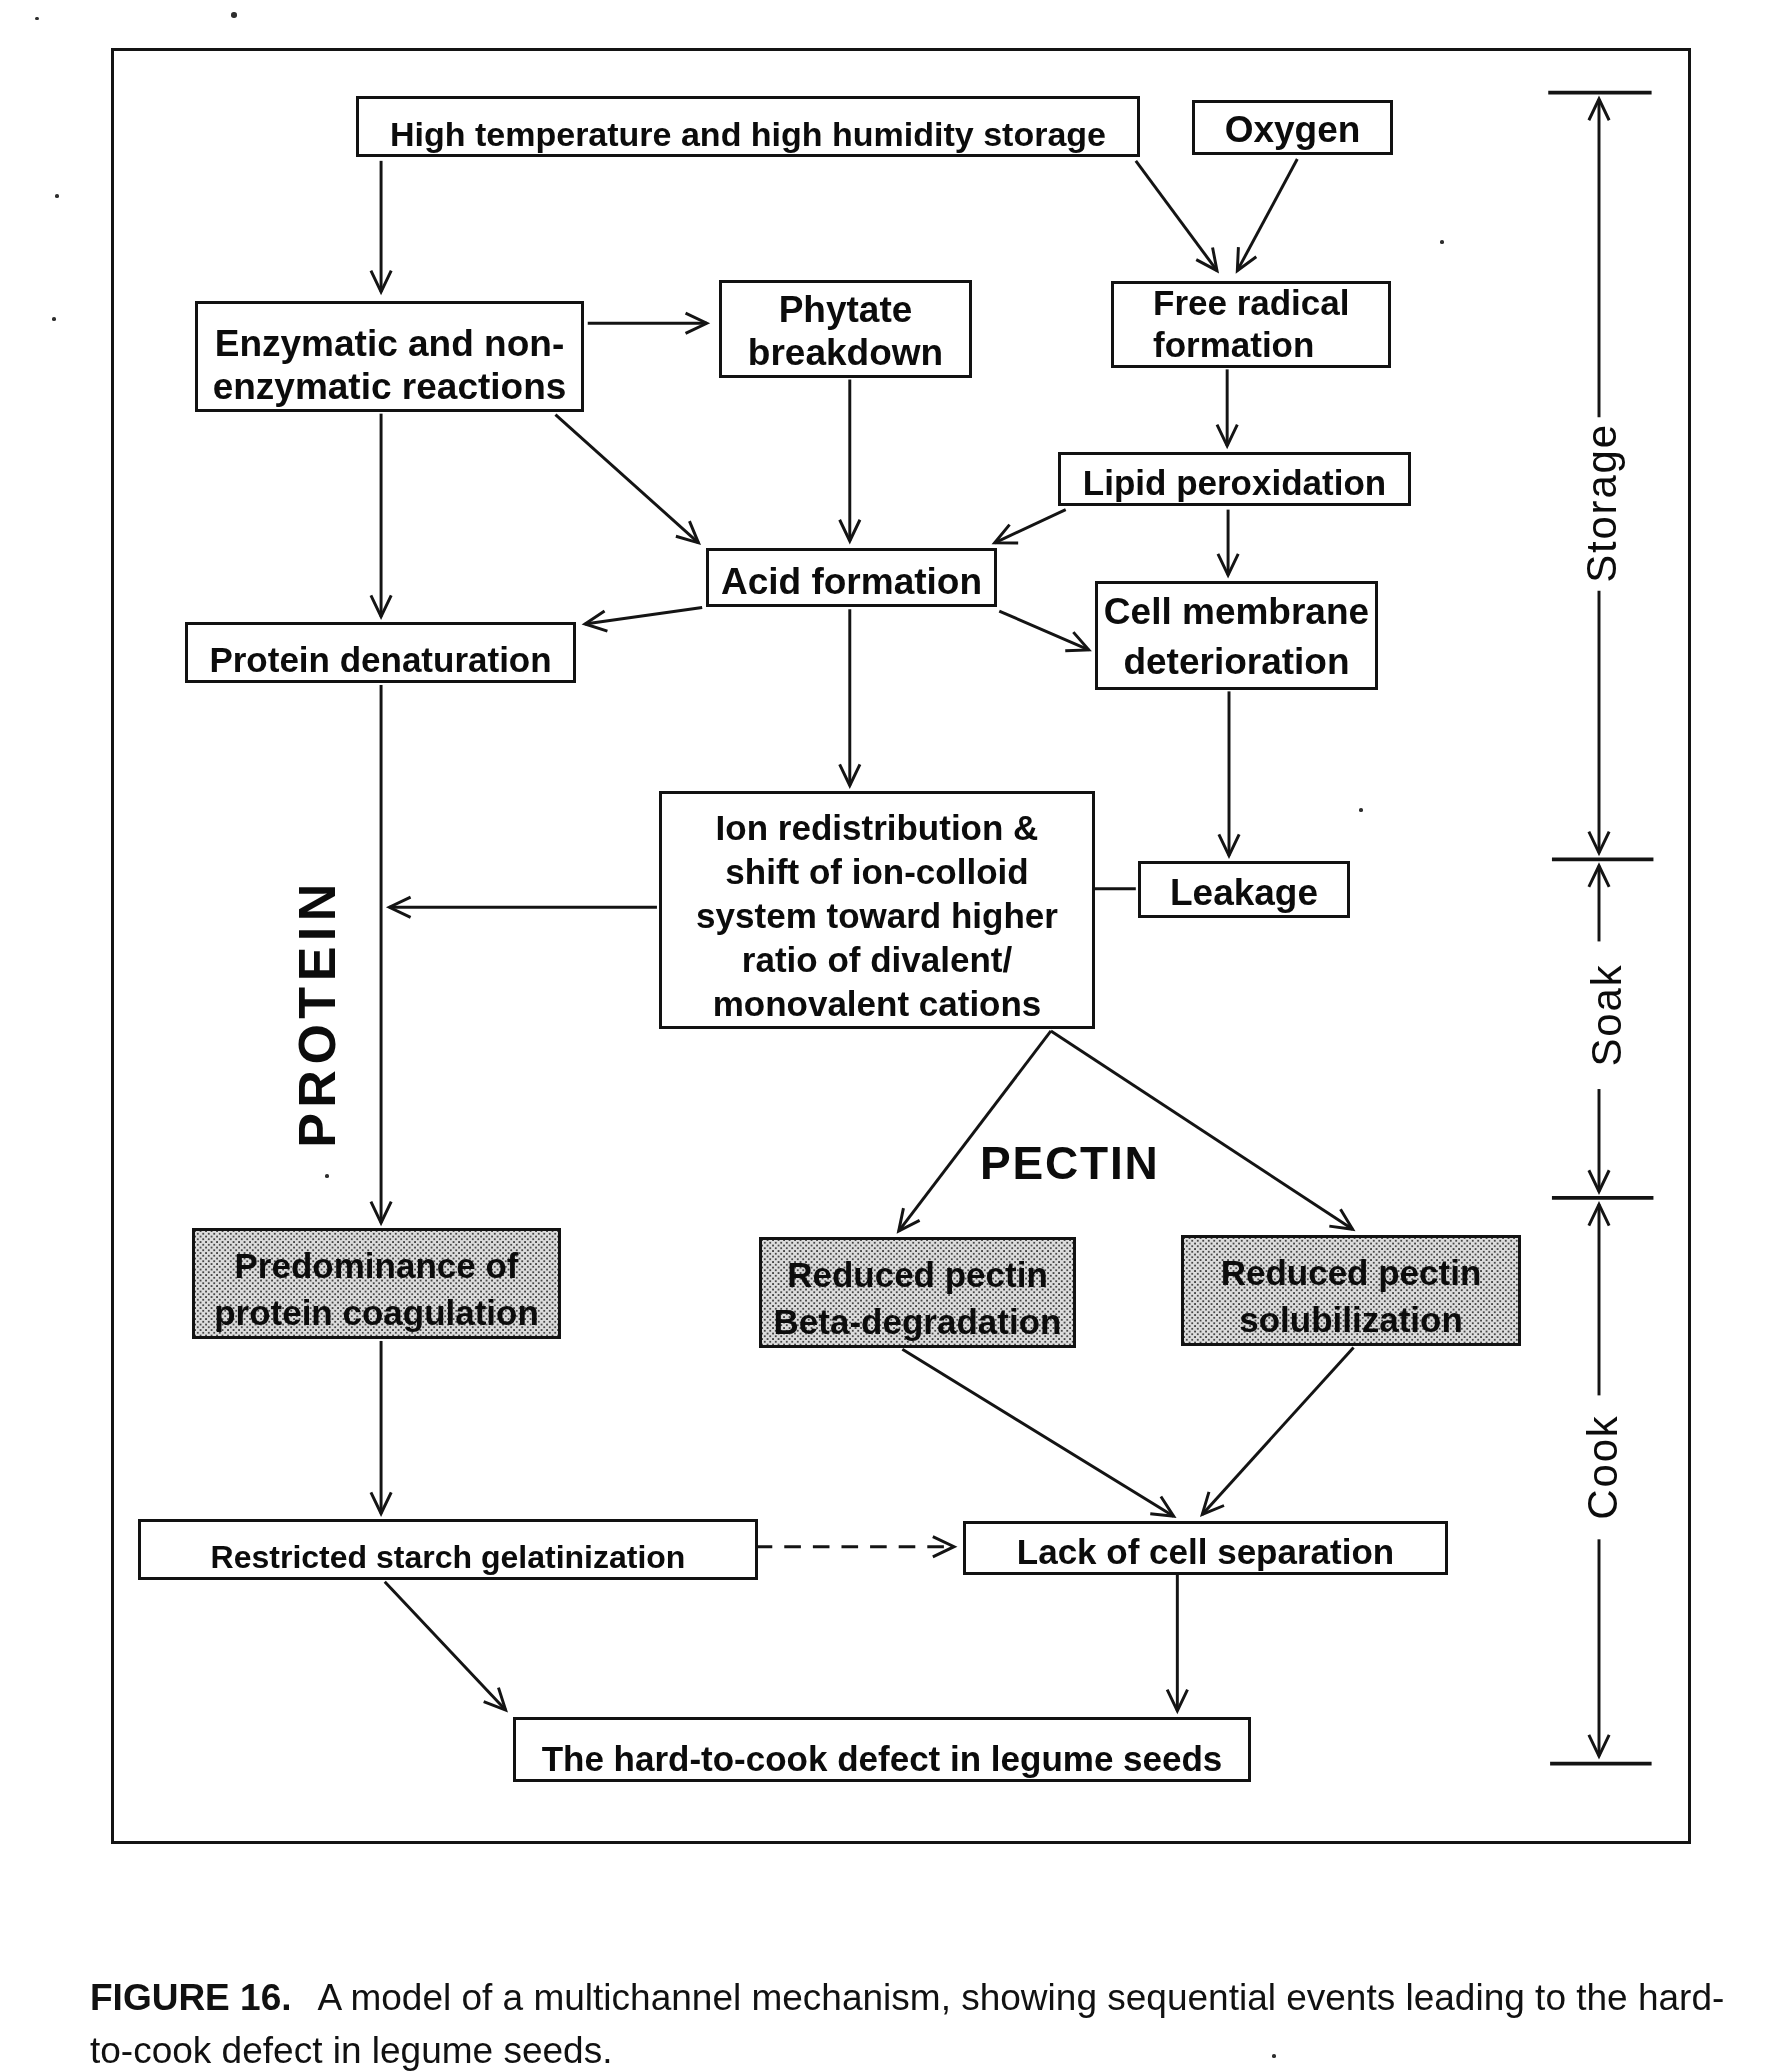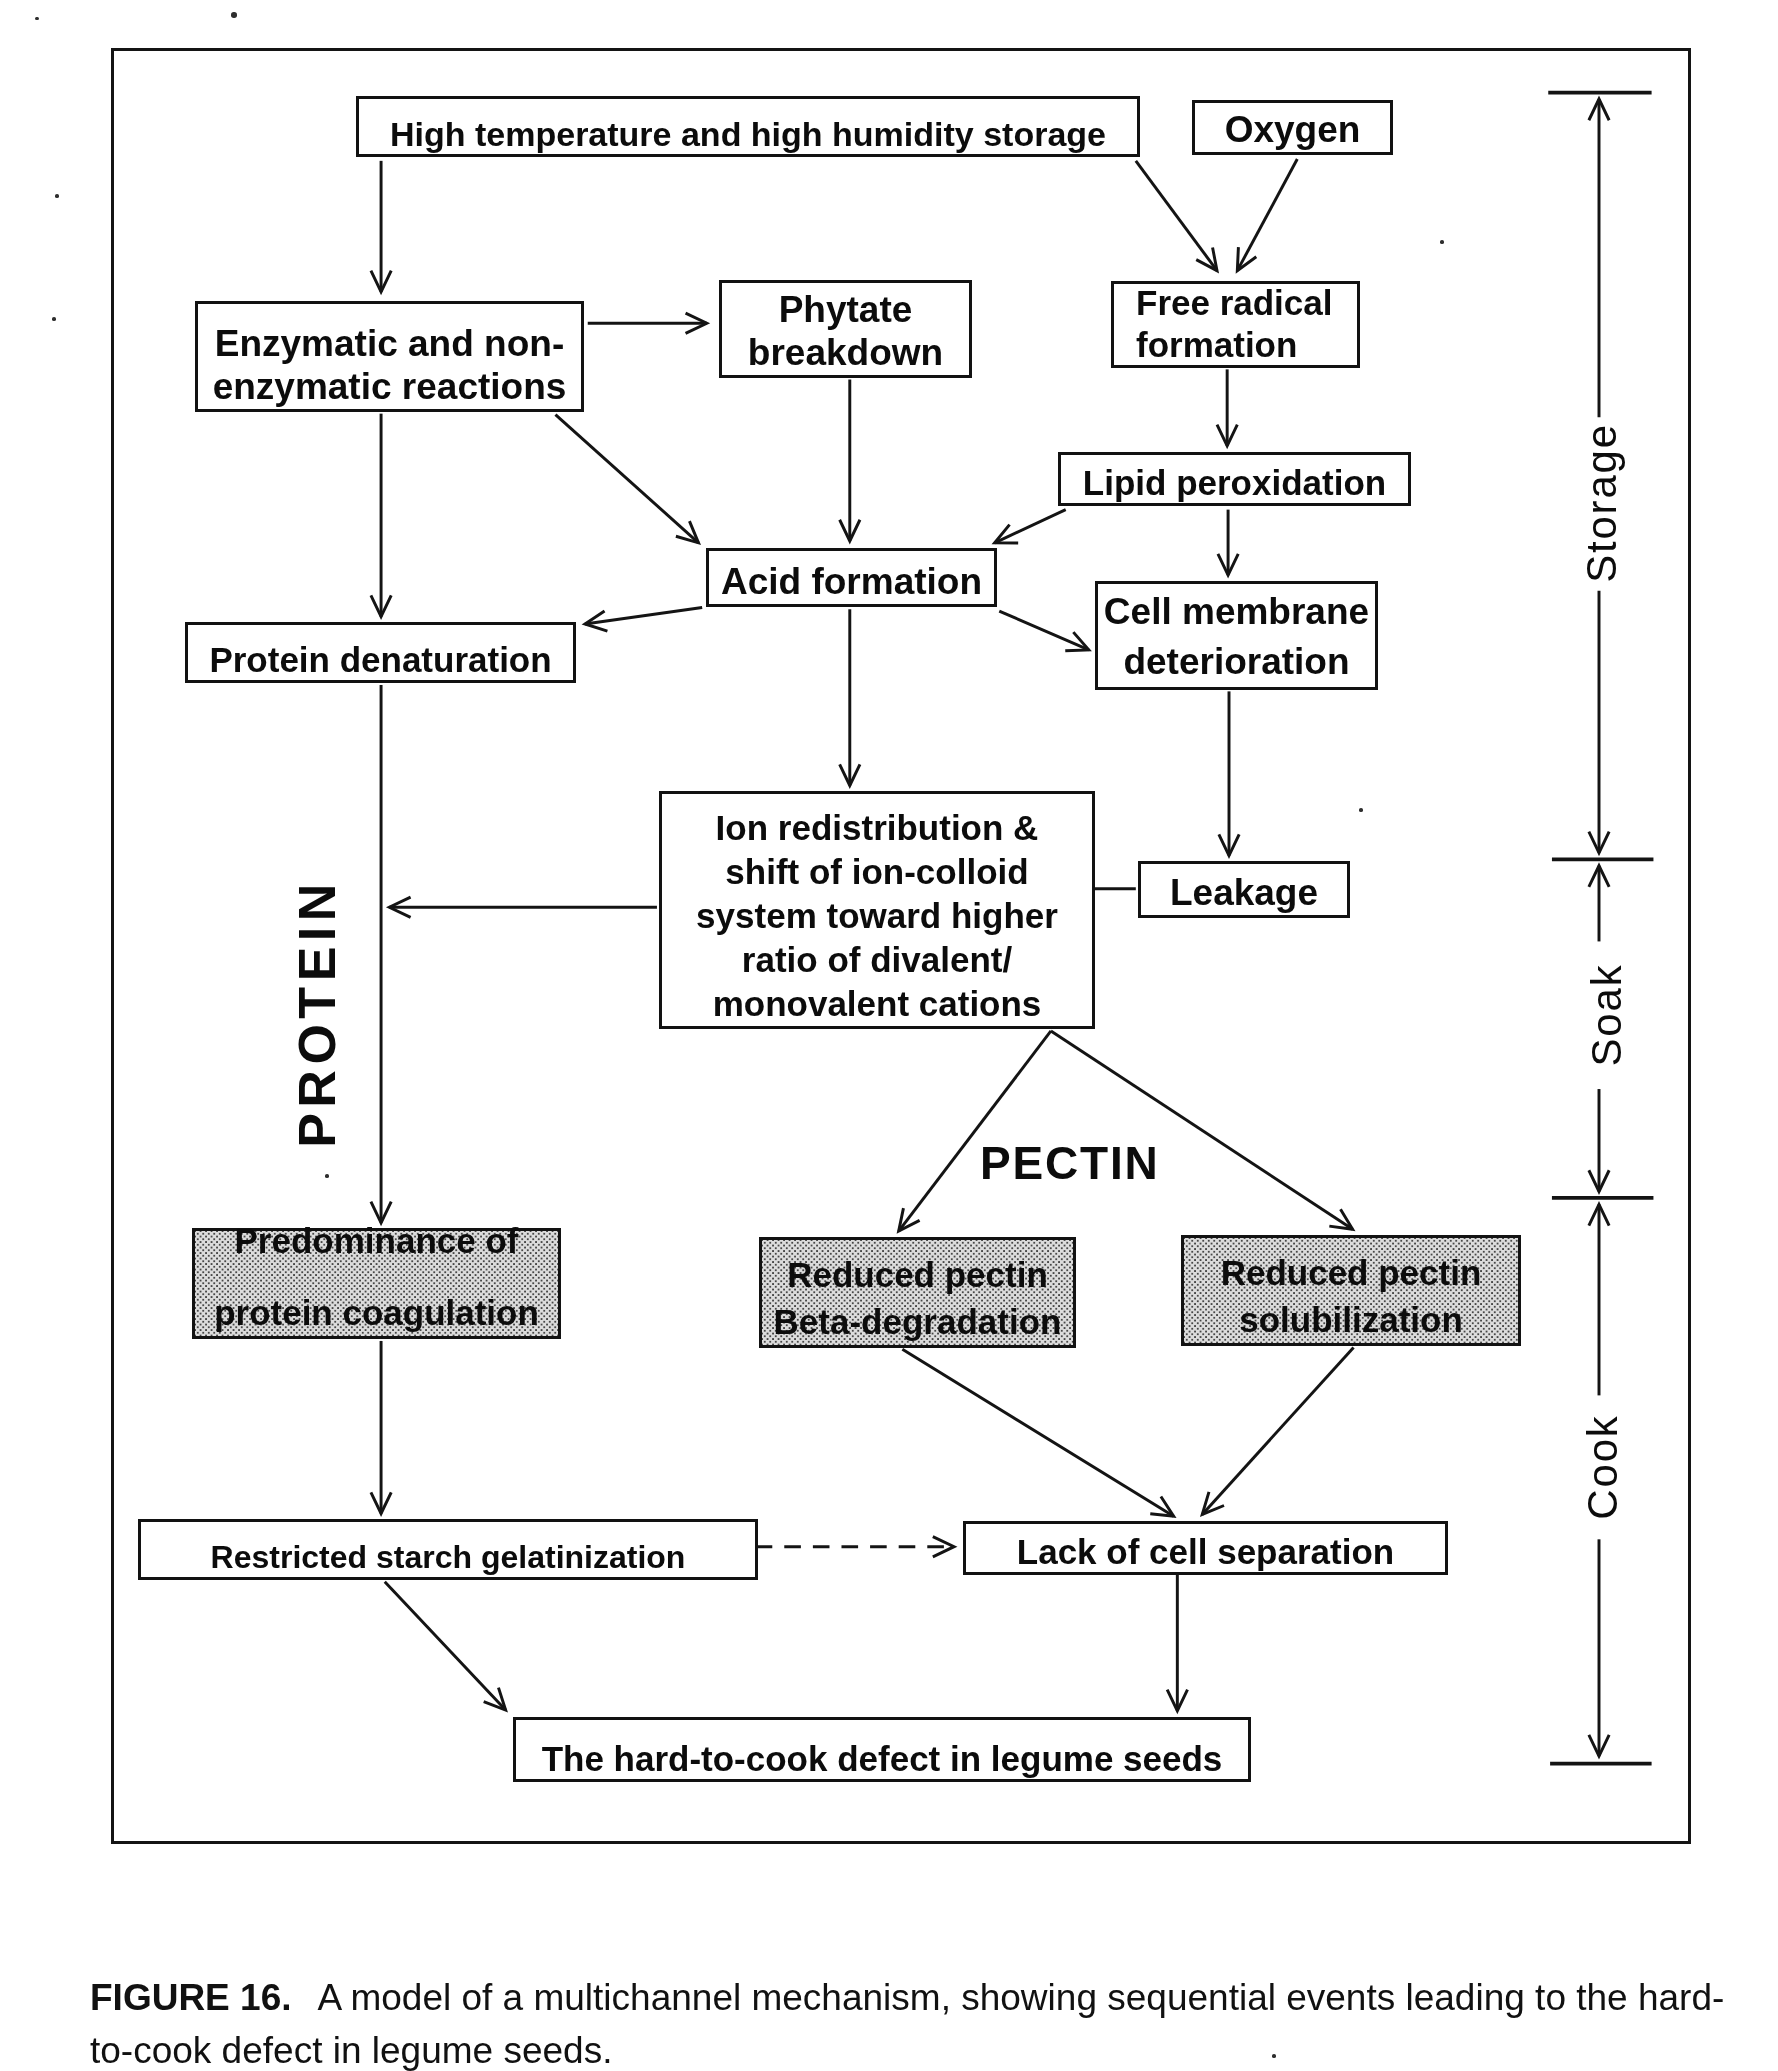--- a/index.html
+++ b/index.html
@@ -112,21 +112,21 @@
   <div class="node" style="left:195px;top:301px;width:389px;height:111px;font-size:37px;">
     <div>Enzymatic and non-</div>
     <div>enzymatic reactions</div>
   </div>
 
   <div class="node" style="left:719px;top:280px;width:253px;height:98px;font-size:37px;">
     <div>Phytate</div>
     <div>breakdown</div>
   </div>
 
-  <div class="node left-align" style="left:1111px;top:281px;width:249px;height:87px;font-size:35px;padding-left:22px;">
+  <div class="node left-align" style="left:1111px;top:281px;width:280px;height:87px;font-size:35px;padding-left:39px;">
     <div>Free radical</div>
     <div>formation</div>
   </div>
 
   <div class="node" style="left:1058px;top:452px;width:353px;height:54px;font-size:35px;">
     <div>Lipid peroxidation</div>
   </div>
 
   <div class="node" style="left:706px;top:548px;width:291px;height:59px;font-size:37px;">
     <div>Acid formation</div>
@@ -146,21 +146,21 @@
     <div>shift of ion-colloid</div>
     <div>system toward higher</div>
     <div>ratio of divalent/</div>
     <div>monovalent cations</div>
   </div>
 
   <div class="node" style="left:1138px;top:861px;width:212px;height:57px;font-size:37px;">
     <div>Leakage</div>
   </div>
 
-  <div class="node shaded" style="left:192px;top:1228px;width:369px;height:111px;font-size:35px;line-height:1.35;gap:25px;">
+  <div class="node shaded" style="left:192px;top:1228px;width:369px;height:111px;font-size:35px;line-height:1.35;">
     <div>Predominance of</div>
     <div>protein coagulation</div>
   </div>
 
   <div class="node shaded" style="left:759px;top:1237px;width:317px;height:111px;font-size:35px;line-height:1.35;">
     <div>Reduced pectin</div>
     <div>Beta-degradation</div>
   </div>
 
   <div class="node shaded" style="left:1181px;top:1235px;width:340px;height:111px;font-size:35px;line-height:1.35;">

